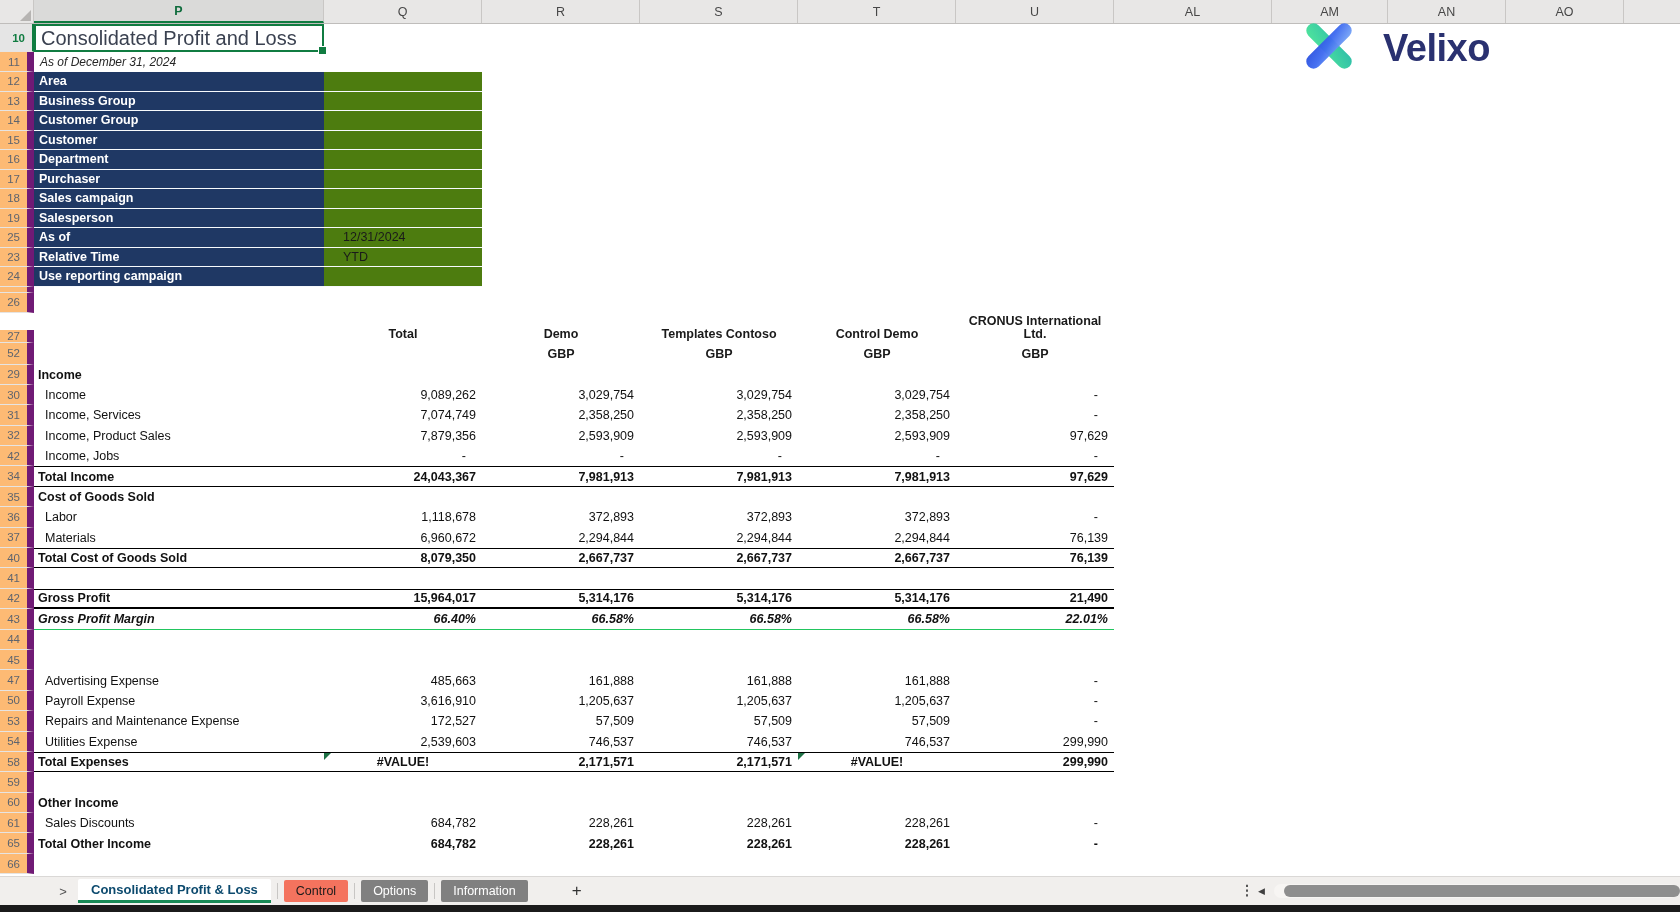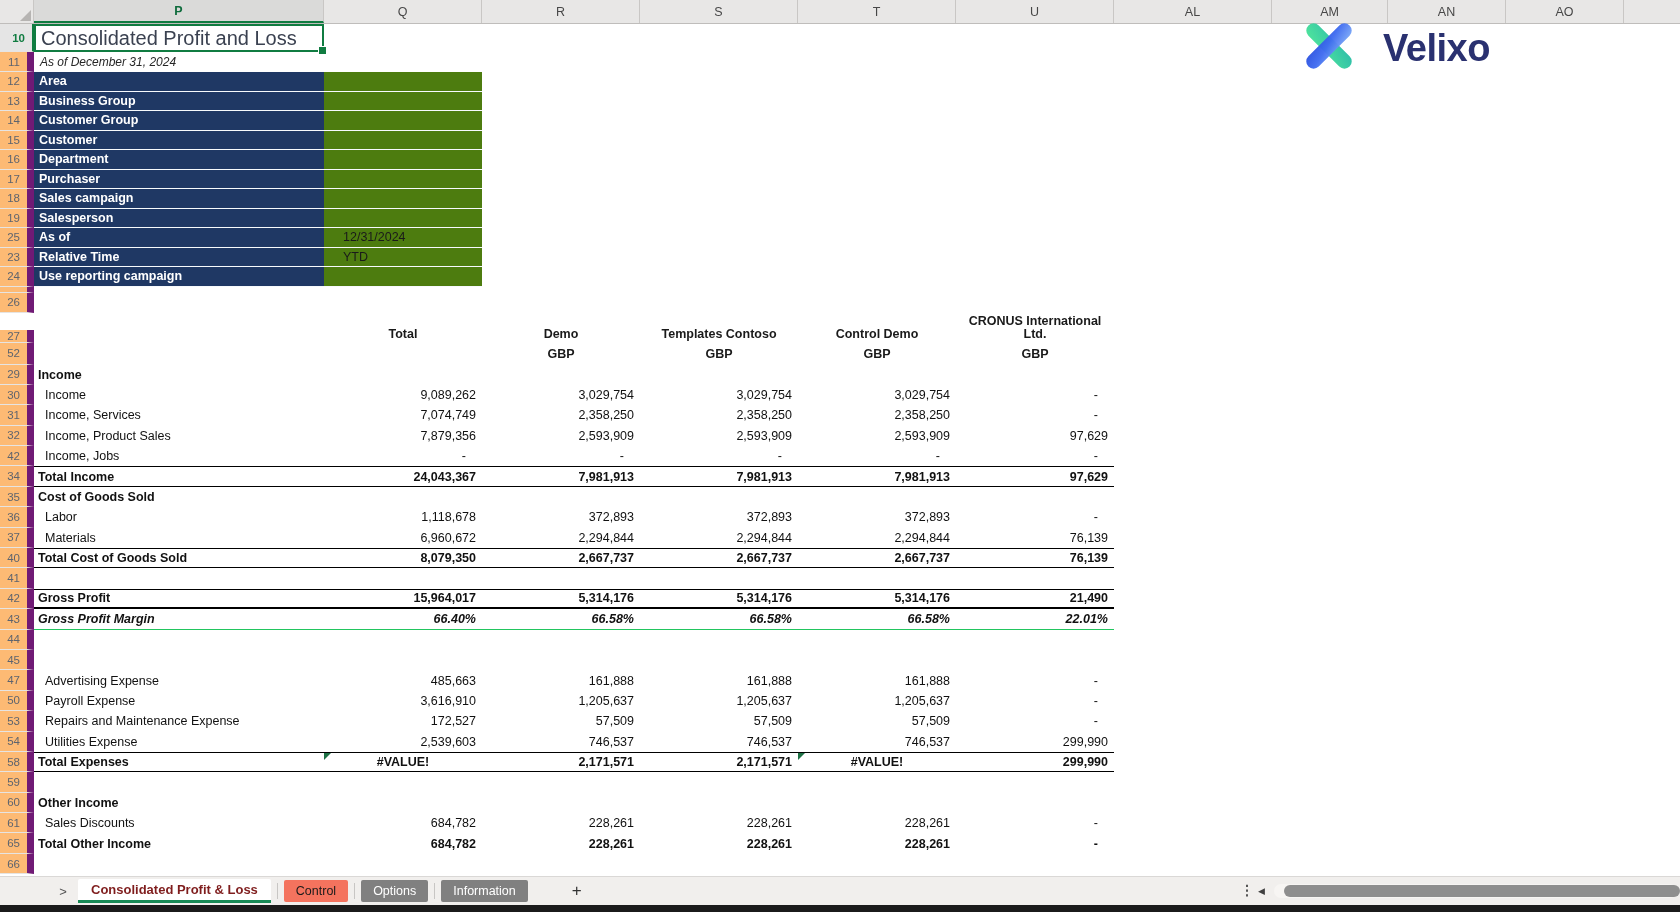--- a/index.html
+++ b/index.html
@@ -59,21 +59,21 @@
 
   
   #logo{position:absolute;left:1303px;top:20px;display:flex;align-items:center;gap:28px;}
   #logo .wordmark{font-size:38px;font-weight:800;color:#2A3170;letter-spacing:-0.5px;}
 
   
   #tabbar{position:absolute;left:0;top:876px;width:1680px;height:29px;background:#F1EFED;
       border-top:1px solid #DAD8D6;display:flex;align-items:center;box-sizing:border-box;}
   .nav-chev{margin-left:48px;width:30px;text-align:center;color:#555;font-size:13px;cursor:pointer;}
   .tab-active{margin-left:0;background:#fff;height:24px;display:flex;align-items:center;padding:0 13px;
-      font-size:13px;font-weight:700;color:#7f1d1d;border-bottom:3px solid #188A56;box-sizing:border-box;
+      font-size:13px;font-weight:700;color:#0c4a6e;border-bottom:3px solid #188A56;box-sizing:border-box;
       border-radius:2px 2px 0 0;}
   .tab{height:22px;display:flex;align-items:center;padding:0 12px;font-size:12.5px;border-radius:2px;}
   .tsep{width:1px;height:16px;background:#C8C6C4;margin:0 6px;}
   .plus{margin-left:44px;color:#333;font-size:17px;font-weight:400;cursor:pointer;}
   .split-dots{position:absolute;left:1240px;top:5px;color:#555;font-size:14px;font-weight:700;cursor:col-resize;}
   .sb-arrow{position:absolute;left:1258px;top:9px;color:#3f3f3f;font-size:9px;cursor:pointer;}
   .sb-track{position:absolute;left:1274px;top:7px;width:402px;height:14px;background:#F7F5F3;border-radius:7px;}
   .sb-thumb{position:absolute;left:1284px;top:8px;width:396px;height:12px;background:#8E8E8E;border-radius:6px;cursor:grab;}
 
   #bottomstrip{position:absolute;left:0;bottom:0;width:1680px;height:7px;background:#1B1B1B;}

